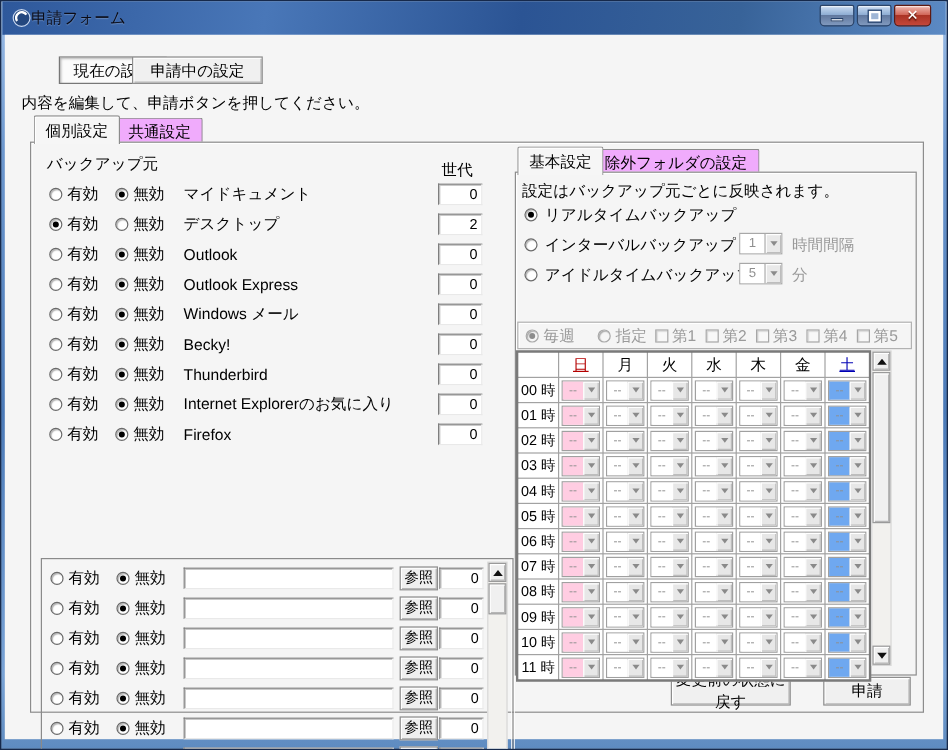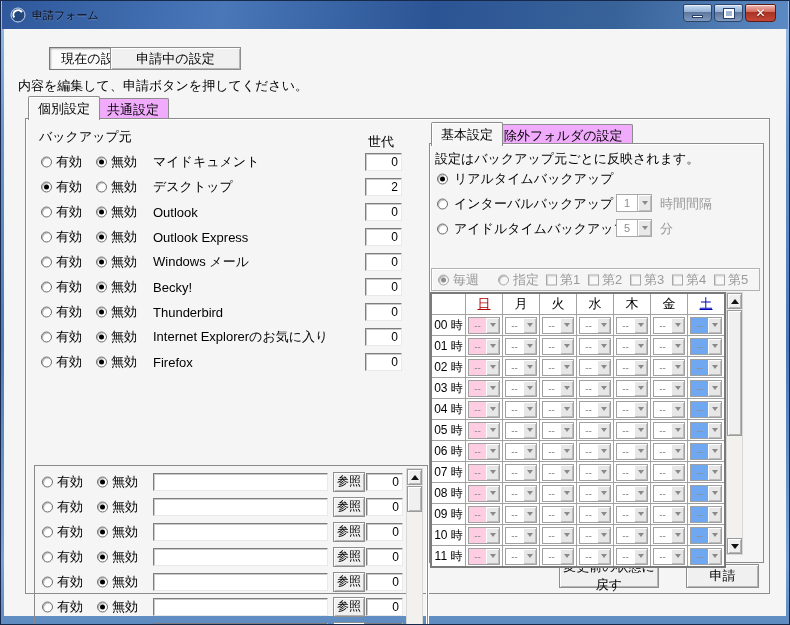--- a/index.html
+++ b/index.html
@@ -7,21 +7,21 @@
   body { font-family: "Liberation Sans", "DejaVu Sans", sans-serif; font-size:13px; color:#000; background:#555; }
 
   
   .window { position:relative; width:790px; height:625px;
     background: linear-gradient(180deg,#9DBEE8 0%,#6C97CE 20%,#4B7AB8 55%,#79A3D6 90%,#5E8BC0 100%);
     border:1px solid #16294B; overflow:hidden; }
   .titlebar { position:absolute; left:1px; top:0; right:1px; height:28px;
     background: linear-gradient(100deg,#2E589B 0%,#4977B8 28%,#2B5494 55%,#386399 78%,#5C8AC4 100%);
     display:flex; align-items:center; }
   .titlebar .appicon { width:16px; height:16px; margin-left:8px; }
-  .title-text { margin-left:6px; color:#0A0A14; font-size:11px; text-shadow:0 1px 1px rgba(255,255,255,.25); }
+  .title-text { color:#0A0A14; font-size:13px; text-shadow:0 1px 1px rgba(255,255,255,.25); }
   .capbtns { position:absolute; top:3px; right:12px; display:flex; gap:2px; }
   .capbtn { width:29px; height:18px; border:1px solid #2C4468; border-radius:2px 2px 4px 4px;
     display:flex; align-items:center; justify-content:center;
     background: linear-gradient(180deg,#CBDCF2 0%,#8FAED4 45%,#60779D 46%,#8099BE 100%);
     box-shadow: inset 0 1px 0 rgba(255,255,255,.6); }
   .capbtn.close { width:31px; border-color:#5E1A12;
     background: linear-gradient(180deg,#EFB8AF 0%,#D2685A 45%,#A93223 46%,#C4473A 100%); }
   .g-min { width:11px; height:3px; background:#fff; border:1px solid #24406B; margin-top:6px; }
   .g-max { width:10px; height:9px; border:2px solid #fff; outline:1px solid #24406B; background:#9FB6D6; }
   .g-close { color:#fff; font-weight:bold; font-size:12px; line-height:1; text-shadow:0 1px 1px #5E1A12; }
@@ -118,21 +118,21 @@
           <span class="g-max"></span>
         </div>
       <div class="capbtn close">
           <span class="g-close">✕</span>
         </div>
     </div>
   </div>
 
   <div class="client">
     <div class="btn pressed" style="position:absolute;left:14px;top:18px;width:90px;height:23px;margin-left:31px;">現在の設定</div>
-    <div class="btn" style="position:absolute;left:106px;top:18px;width:131px;height:23px;">申請中の設定</div>
+    <div class="btn" style="position:absolute;left:106px;top:18px;width:109px;height:23px;">申請中の設定</div>
 
     <div style="position:absolute;left:14px;top:48px;">内容を編集して、申請ボタンを押してください。</div>
 
     <div class="tab active" style="left:24px;top:69px;">個別設定</div>
     <div class="tab" style="left:93px;top:69px;">共通設定</div>
 
     <div class="tabpage" style="left:21px;top:89px;width:745px;height:476px;">
 
       <div style="position:absolute;left:13px;top:9px;">バックアップ元</div>
       <div style="position:absolute;left:342px;top:14px;">世代</div>

